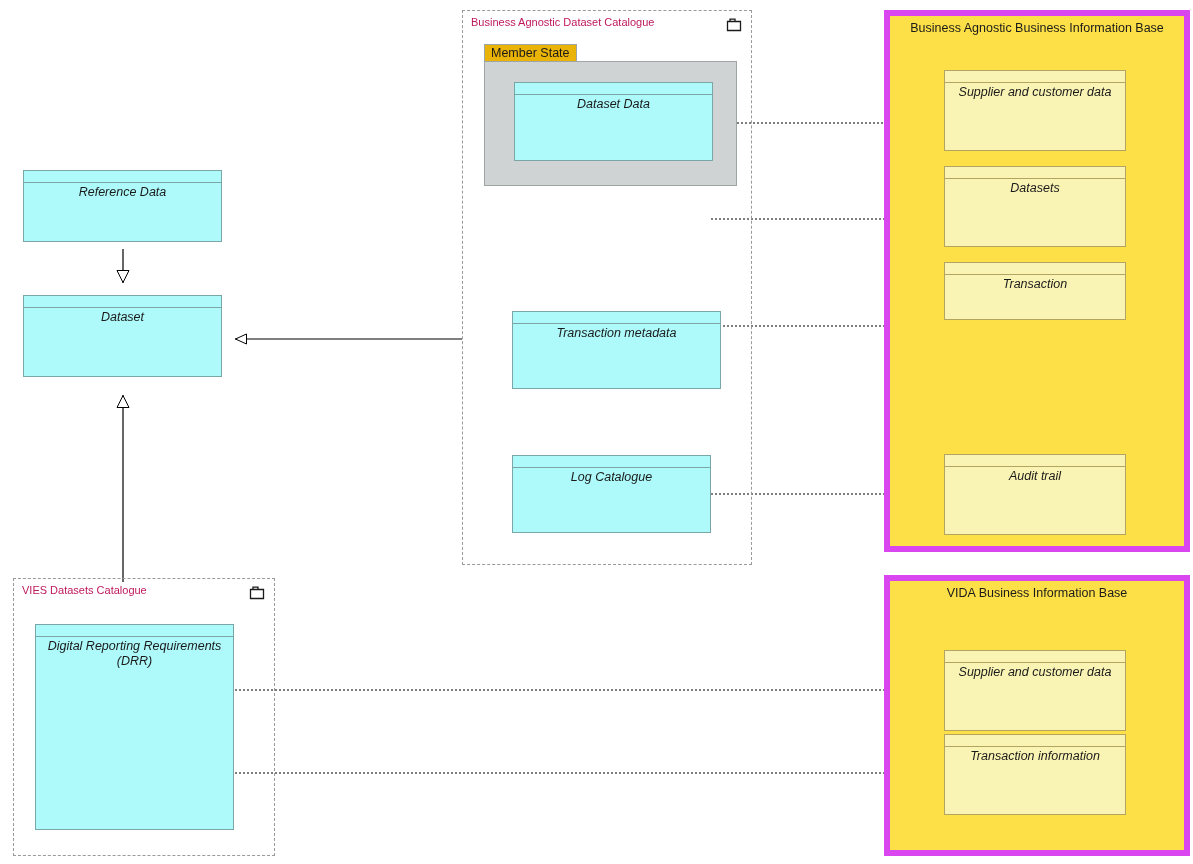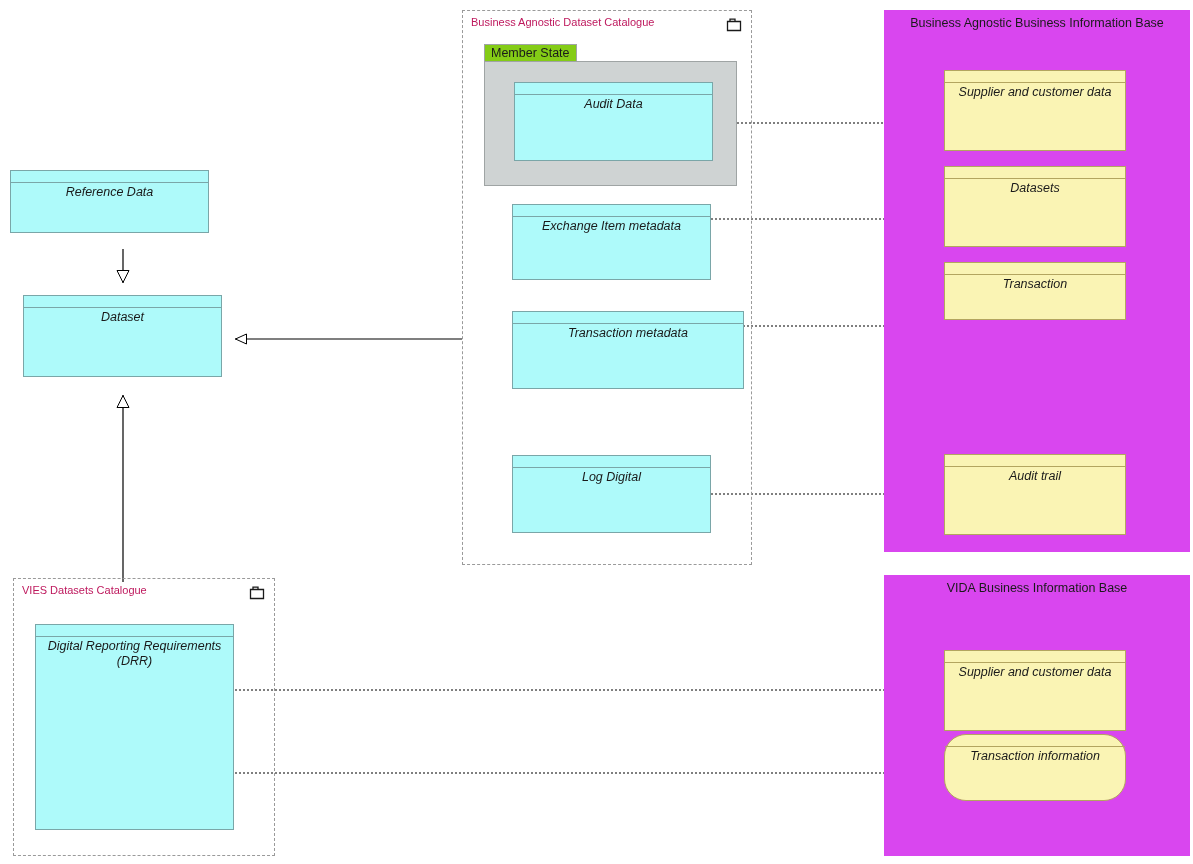--- a/index.html
+++ b/index.html
@@ -68,41 +68,41 @@
     white-space: nowrap;
   }
   .folder-icon {
     position: absolute;
     width: 16px;
     height: 14px;
   }
   .grey-group {
     position: absolute;
     box-sizing: border-box;
-    background: #d946ef;
-    border: 1px solid #d946ef;
+    background: #fde047;
+    border: 6px solid #d946ef;
   }
   .grey-group > .grp-title {
     position: absolute;
     left: 0; right: 0;
     top: 5px;
     text-align: center;
     font-size: 12.5px;
     white-space: nowrap;
   }
   
   .package {
     position: absolute;
     box-sizing: border-box;
   }
   .package .pkg-tab {
     position: absolute;
     left: 0; top: 0;
     box-sizing: border-box;
-    background: #84cc16;
+    background: #eab308;
     border: 1px solid #9fa4a4;
     border-bottom: none;
     height: 18px;
     padding: 1px 6px 0 6px;
     font-size: 12.5px;
     white-space: nowrap;
   }
   .package .pkg-body {
     position: absolute;
     left: 0;
@@ -174,21 +174,21 @@
 
     <g>
       <line x1="235" y1="690" x2="930" y2="690" stroke="#000000" stroke-width="1.1" stroke-dasharray="2,2" marker-end="url(#hollowTriangleRight)"></line>
     </g>
 
     <g>
       <line x1="235" y1="773" x2="930" y2="773" stroke="#000000" stroke-width="1.1" stroke-dasharray="2,2" marker-end="url(#hollowTriangleRight)"></line>
     </g>
   </svg>
 
-  <div class="node" style="left:10px; top:170px; width:199px; height:63px;">
+  <div class="node" style="left:23px; top:170px; width:199px; height:72px;">
     <div class="striphr"></div>
     <div class="label">Reference Data</div>
   </div>
 
   <div class="node" style="left:23px; top:295px; width:199px; height:82px;">
     <div class="striphr"></div>
     <div class="label">Dataset</div>
   </div>
 
   <div class="dashed-group" style="left:462px; top:10px; width:290px; height:555px;">
@@ -201,36 +201,32 @@
     </span>
   </div>
 
   <div class="package" style="left:484px; top:44px; width:253px; height:142px;">
     <div class="pkg-tab">Member State</div>
     <div class="pkg-body"></div>
   </div>
 
   <div class="node" style="left:514px; top:82px; width:199px; height:79px;">
     <div class="striphr"></div>
-    <div class="label">Audit Data</div>
-  </div>
-
-  <div class="node" style="left:512px; top:204px; width:199px; height:76px;">
-    <div class="striphr"></div>
-    <div class="label">Exchange Item metadata</div>
-  </div>
-
-  <div class="node" style="left:512px; top:311px; width:232px; height:78px;">
+    <div class="label">Dataset Data</div>
+  </div>
+
+
+  <div class="node" style="left:512px; top:311px; width:209px; height:78px;">
     <div class="striphr"></div>
     <div class="label">Transaction metadata</div>
   </div>
 
   <div class="node" style="left:512px; top:455px; width:199px; height:78px;">
     <div class="striphr"></div>
-    <div class="label">Log Digital</div>
+    <div class="label">Log Catalogue</div>
   </div>
 
   <div class="dashed-group" style="left:13px; top:578px; width:262px; height:278px;">
     <div class="grp-title">VIES Datasets Catalogue</div>
     <span class="folder-icon" style="right:9px; top:7px;">
       <svg width="16" height="14" viewBox="0 0 16 14">
         <path d="M1.5,3.5 L1.5,12.5 L14.5,12.5 L14.5,3.5 Z" fill="none" stroke="#1a1a1a" stroke-width="1.3"></path>
         <path d="M4.0,3.5 L4.0,1.2 L9.0,1.2 L9.0,3.5" fill="none" stroke="#1a1a1a" stroke-width="1.3"></path>
       </svg>
     </span>
@@ -268,18 +264,18 @@
 
   <div class="grey-group" style="left:884px; top:575px; width:306px; height:281px;">
     <div class="grp-title">VIDA Business Information Base</div>
   </div>
 
   <div class="node yellow" style="left:944px; top:650px; width:182px; height:81px;">
     <div class="striphr"></div>
     <div class="label">Supplier and customer data</div>
   </div>
 
-  <div class="node yellow" style="left:944px; top:734px; width:182px; height:67px;border-radius:22px;">
+  <div class="node yellow" style="left:944px; top:734px; width:182px; height:81px;">
     <div class="striphr"></div>
     <div class="label">Transaction information</div>
   </div>
 
 </div>
 
 </body></html>

